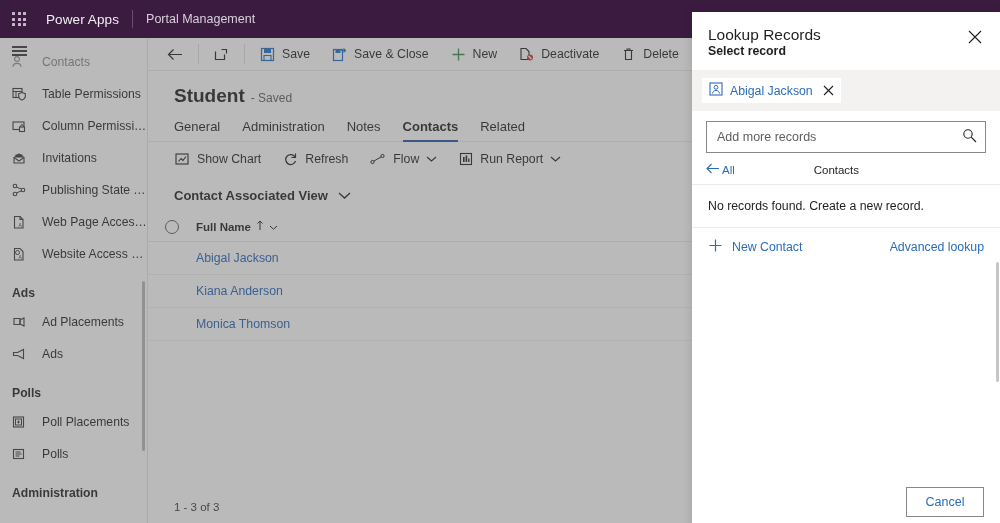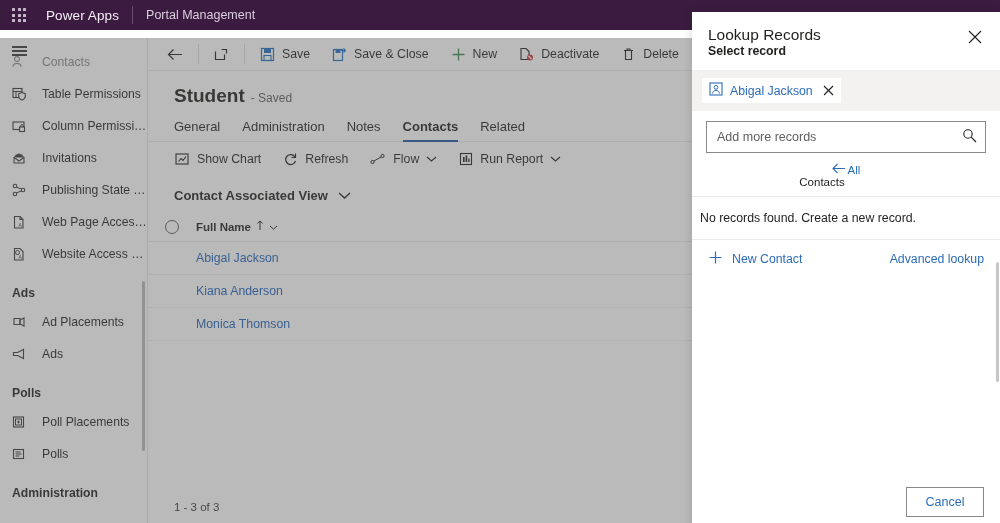--- a/index.html
+++ b/index.html
@@ -6,21 +6,21 @@
   html, body {
     width: 1000px; height: 523px;
     font-family: "Liberation Sans", sans-serif;
     overflow: hidden;
     background: #ffffff;
   }
   #app { position: relative; width: 1000px; height: 523px; }
 
   
   .topbar {
-    position: absolute; left:0; top:0; width:1000px; height:30px;
+    position: absolute; left:0; top:0; width:1000px; height:38px;
     background:#3b1c40; display:flex; align-items:center; z-index:40;
   }
   .waffle { width:38px; height:38px; display:flex; align-items:center; justify-content:center; cursor:pointer; }
   .waffle .grid9 { display:grid; grid-template-columns:repeat(3,3px); grid-template-rows:repeat(3,3px); gap:2.5px; }
   .waffle .grid9 i { display:block; width:3px; height:3px; background:#c8b8cc; border-radius:0.5px; }
   .brand { color:#f3eef4; font-size:13.5px; margin-left:8px; letter-spacing:.1px; }
   .vdiv { width:1px; height:18px; background:#6b4d70; margin:0 13px; }
   .appname { color:#dacfdd; font-size:12.5px; }
 
   
@@ -106,25 +106,25 @@
   .searchwrap { padding:10px 14px 0 14px; }
   .searchbox {
     display:flex; align-items:center; border:1px solid #8a8886; height:32px; padding:0 8px 0 10px;
   }
   .searchbox input {
     border:0; outline:0; flex:1; font-size:12.5px; color:#201f1e;
     font-family:"Liberation Sans", sans-serif; background:transparent;
   }
   .searchbox input::placeholder { color:#605e5c; }
   .p-navrow {
-    display:flex; align-items:center; padding:10px 14px 8px 14px; border-bottom:1px solid #edebe9;flex-direction:column;
+    display:flex; align-items:center; padding:10px 14px 8px 14px; border-bottom:1px solid #edebe9;
   }
   .p-all { display:flex; align-items:center; gap:2px; font-size:11.5px; color:#2b6cb8; cursor:pointer; }
   .p-entity { flex:1; text-align:center; font-size:11.5px; color:#201f1e; margin-right:48px; }
-  .p-empty { padding:14px 8px; font-size:12.3px; color:#201f1e; border-bottom:1px solid #edebe9; }
+  .p-empty { padding:14px 16px; font-size:12.3px; color:#201f1e; border-bottom:1px solid #edebe9; }
   .p-actions { display:flex; align-items:center; justify-content:space-between; padding:10px 16px; }
   .p-new { display:flex; align-items:center; gap:9px; font-size:12.3px; color:#2b6cb8; cursor:pointer; }
   .p-adv { font-size:12.3px; color:#2b6cb8; cursor:pointer; }
   .p-spacer { flex:1; }
   .p-footer { display:flex; justify-content:flex-end; gap:8px; padding:0 16px 18px 16px; }
   .btn { height:30px; min-width:78px; font-size:12.5px; cursor:pointer; font-family:"Liberation Sans", sans-serif; }
   .btn-primary { background:#3a74b5; color:#fff; border:1px solid #3a74b5; }
   .btn-secondary { background:#fff; color:#2b6cb8; border:1px solid #8a8886; }
   .p-scroll { position:absolute; right:1px; top:250px; width:3px; height:120px; background:#c8c6c4; border-radius:2px; }
 </style>

